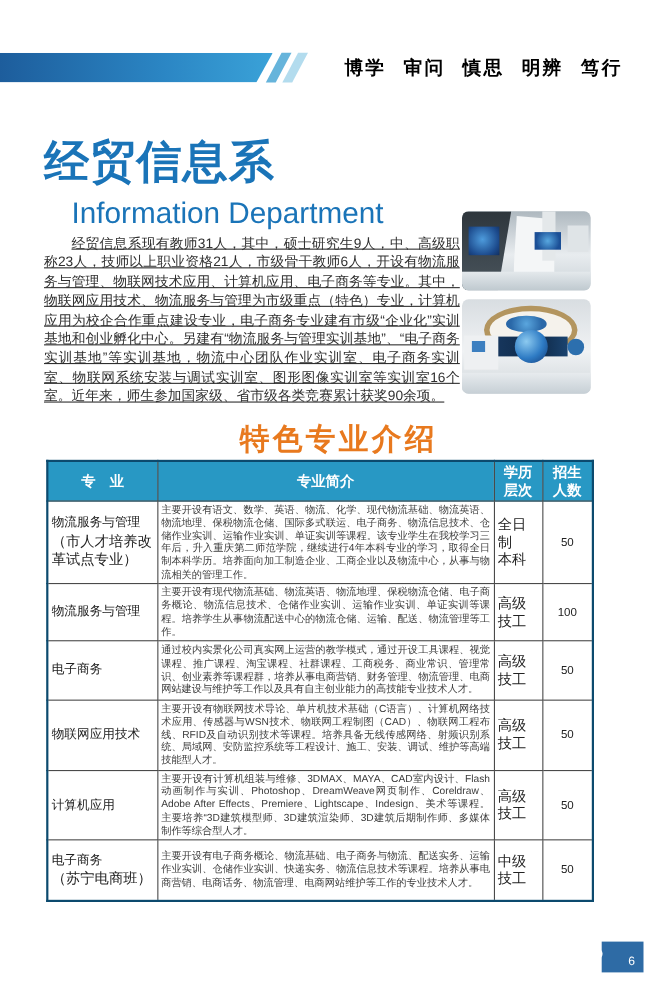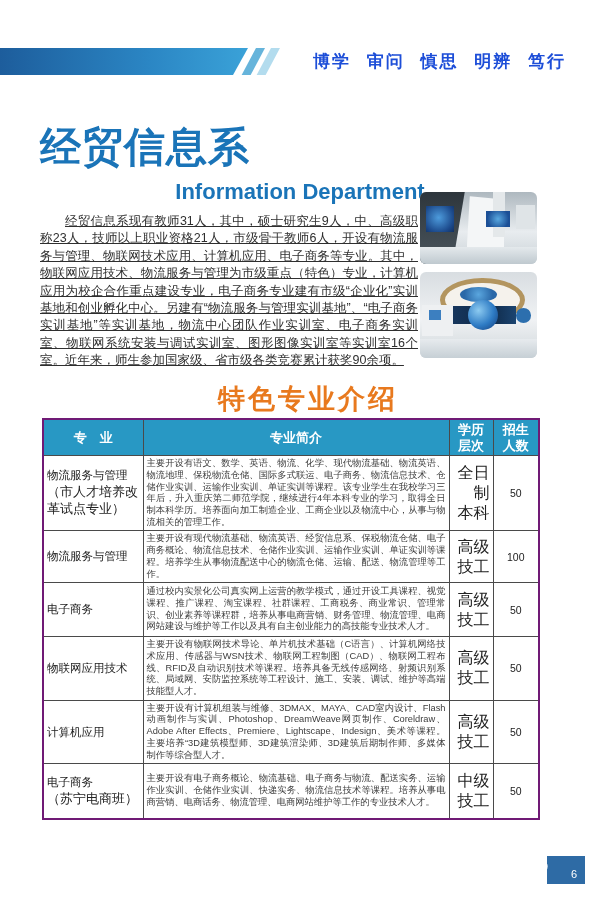--- a/index.html
+++ b/index.html
@@ -8,28 +8,28 @@
 
   
   .banner-bar{position:absolute;left:0;top:48px;width:248px;height:27px;
     background:linear-gradient(90deg,#1d5d9c 0%,#2b86c4 60%,#3aa2d8 100%);
     clip-path:polygon(0 0,100% 0,calc(100% - 15px) 100%,0 100%);}
   .banner-stripe1{position:absolute;left:256px;top:48px;width:9px;height:27px;
     background:#66b4db;transform:skewX(-28deg);transform-origin:top left;}
   .banner-stripe2{position:absolute;left:271px;top:48px;width:9px;height:27px;
     background:#b3dcee;transform:skewX(-28deg);transform-origin:top left;}
   .motto{position:absolute;right:34px;top:48px;height:27px;line-height:27px;
-    font-size:17px;font-weight:bold;color:#1d4ed8;letter-spacing:2px;word-spacing:9px;}
-
-  
-  .title-wrap{position:absolute;left:40px;top:120px;width:520px;color:#1a74b8;text-align:center;}
+    font-size:17px;font-weight:bold;color:#000000;letter-spacing:2px;word-spacing:9px;}
+
+  
+  .title-wrap{position:absolute;left:40px;top:120px;width:520px;color:#1a74b8;}
   .title-line1{display:flex;align-items:baseline;}
   .title-zh{font-size:41px;font-weight:bold;letter-spacing:1px;}
   .title-en{font-size:29px;font-weight:bold;margin-left:16px;}
-  .title-en2{font-size:22px;font-weight:bold;margin-top:4px;}
+  .title-en2{font-size:27px;font-weight:normal;margin-top:4px;margin-left:25px;}
 
   
   .intro{position:absolute;left:40px;top:213px;width:378px;font-size:12.5px;
     line-height:17.4px;color:#2f2f2f;text-align:justify;text-indent:2em;text-decoration:underline;}
 
   
   .photo{position:absolute;left:420px;width:117px;border-radius:6px;overflow:hidden;}
   .photo1{top:192px;height:72px;background:linear-gradient(180deg,#aeb8bf 0%,#e8ecef 55%,#c9d1d6 100%);}
   .photo2{top:272px;height:86px;background:linear-gradient(180deg,#d8dde1 0%,#f0f2f4 55%,#cfd6da 100%);}
   .p1-wall{position:absolute;left:0;top:0;width:45%;height:100%;
@@ -58,28 +58,28 @@
     background:#2c6fae;}
   .p2-floor{position:absolute;left:0;bottom:0;width:100%;height:22%;
     background:linear-gradient(180deg,#e7ebee,#c6cfd5);}
 
   
   .section-title{position:absolute;left:0;top:381px;width:600px;text-align:center;
     font-size:27px;font-weight:bold;color:#e8791e;letter-spacing:3px;transform:translateX(8px);}
 
   
   table.majors{position:absolute;left:42px;top:418px;width:496px;border-collapse:collapse;
-    table-layout:fixed;border:2px solid #701a75;}
+    table-layout:fixed;border:2px solid #0c4a6e;}
   table.majors td,table.majors th{border:1px solid #4a4a4a;vertical-align:middle;padding:2px 3px;}
   th.hd{background:#2898c4;color:#ffffff;font-size:13px;font-weight:bold;
     text-align:center;white-space:pre-line;line-height:1.2;}
   td.major{font-size:11.5px;color:#222;line-height:1.3;}
   td.major .sub{display:block;font-size:13px;color:#222;margin-top:1px;}
   td.desc{font-size:9.3px;line-height:11.7px;color:#3c3c3c;text-align:justify;padding:3px 7px;}
-  td.level{font-size:16px;color:#222;text-align:right;white-space:pre-line;line-height:1.25;}
+  td.level{font-size:13px;color:#222;text-align:left;white-space:pre-line;line-height:1.25;}
   td.count{font-size:10.5px;color:#222;text-align:center;}
 
   
   .page-badge{position:absolute;left:547px;top:856px;width:38px;height:28px;background:#2e6ba5;
     display:flex;align-items:center;justify-content:center;color:#fff;}
   .page-badge .pletter{font-size:23px;line-height:23px;font-weight:normal;}
   .page-badge .pcol{display:flex;flex-direction:column;align-items:center;margin-left:1px;}
   .page-badge .page-suffix{font-size:7.5px;line-height:8px;padding-left:36px;}
   .page-badge .page-num{font-size:11px;line-height:12px;}
 </style>
@@ -147,21 +147,21 @@
       </td>
       <td class="desc">主要开设有语文、数学、英语、物流、化学、现代物流基础、物流英语、物流地理、保税物流仓储、国际多式联运、电子商务、物流信息技术、仓储作业实训、运输作业实训、单证实训等课程。该专业学生在我校学习三年后，升入重庆第二师范学院，继续进行4年本科专业的学习，取得全日制本科学历。培养面向加工制造企业、工商企业以及物流中心，从事与物流相关的管理工作。</td>
       <td class="level">全日制
 本科</td>
       <td class="count">50</td>
     </tr>
     <tr style="height:39px">
       <td class="major">
         <span>物流服务与管理</span>
       </td>
-      <td class="desc">主要开设有现代物流基础、物流英语、经贸信息系、保税物流仓储、电子商务概论、物流信息技术、仓储作业实训、运输作业实训、单证实训等课程。培养学生从事物流配送中心的物流仓储、运输、配送、物流管理等工作。</td>
+      <td class="desc">主要开设有现代物流基础、物流英语、物流地理、保税物流仓储、电子商务概论、物流信息技术、仓储作业实训、运输作业实训、单证实训等课程。培养学生从事物流配送中心的物流仓储、运输、配送、物流管理等工作。</td>
       <td class="level">高级技工</td>
       <td class="count">100</td>
     </tr>
     <tr style="height:54px">
       <td class="major">
         <span>电子商务</span>
       </td>
       <td class="desc">通过校内实景化公司真实网上运营的教学模式，通过开设工具课程、视觉课程、推广课程、淘宝课程、社群课程、工商税务、商业常识、管理常识、创业素养等课程群，培养从事电商营销、财务管理、物流管理、电商网站建设与维护等工作以及具有自主创业能力的高技能专业技术人才。</td>
       <td class="level">高级技工</td>
       <td class="count">50</td>

